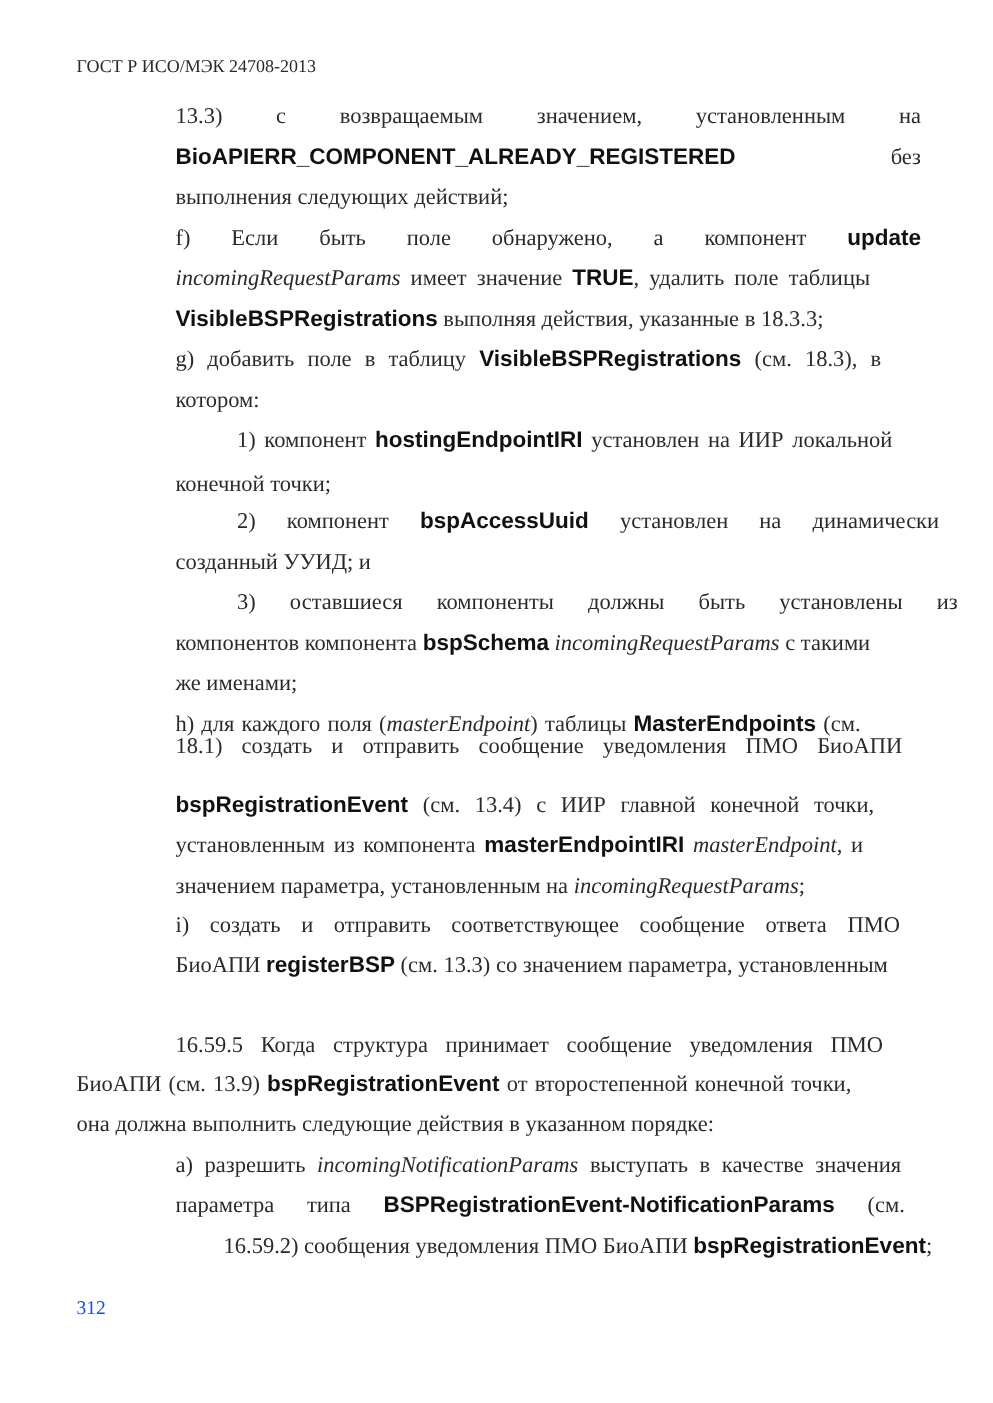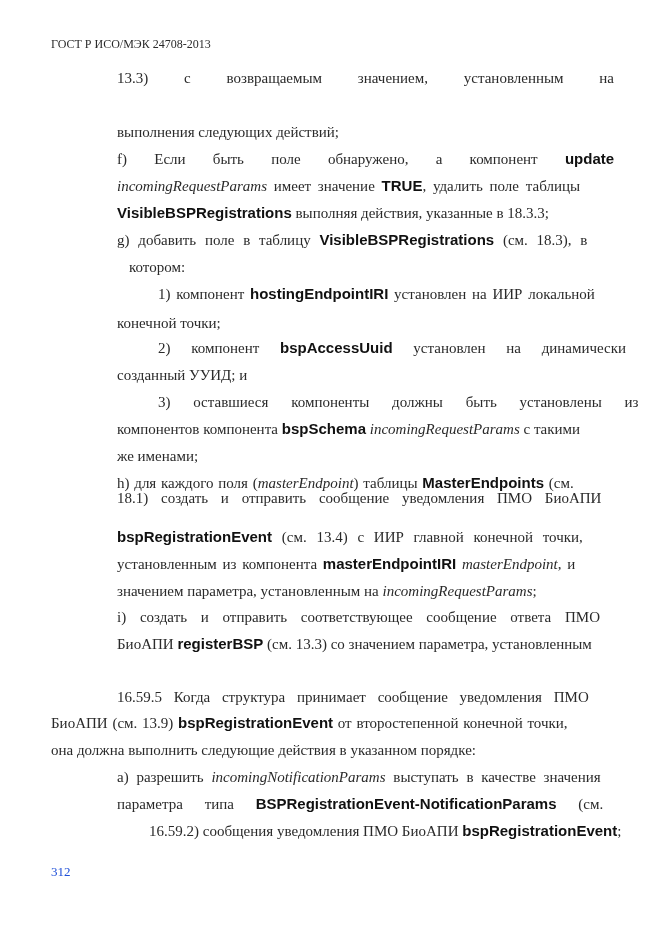--- a/index.html
+++ b/index.html
@@ -20,40 +20,44 @@
 
   <div class="line j" style="left:117px; top:68px; width:497px;">
     <span>13.3)</span>
     <span>с</span>
     <span>возвращаемым</span>
     <span>значением,</span>
     <span>установленным</span>
     <span>на</span>
   </div>
 
+  <div class="line j" style="left:117px; top:95px; width:497px;">
+    <span class="b">BioAPIERR_COMPONENT_ALREADY_REGISTERED</span>
+    <span>без</span>
+  </div>
 
   <div class="line" style="left:117px; top:122px;">выполнения следующих действий;</div>
 
   <div class="line j" style="left:117px; top:149px; width:497px;">
     <span>f) Если</span>
     <span>быть</span>
     <span>поле</span>
     <span>обнаружено,</span>
     <span>а</span>
     <span>компонент</span>
     <span class="b">update</span>
   </div>
 
   <div class="line" style="left:117px; top:176px; width:497px; word-spacing:3px;"><span class="i">incomingRequestParams</span><span> имеет значение </span><span class="b">TRUE</span><span>, удалить поле таблицы</span></div>
 
   <div class="line" style="left:117px; top:203px;"><span class="b">VisibleBSPRegistrations</span><span> выполняя действия, указанные в 18.3.3;</span></div>
 
   <div class="line" style="left:117px; top:230px; word-spacing:5px;"><span>g) добавить поле в таблицу </span><span class="b">VisibleBSPRegistrations</span><span> (см. 18.3), в</span></div>
 
-  <div class="line" style="left:117px; top:257px;margin-left:12px;">котором:</div>
+  <div class="line" style="left:117px; top:257px;">котором:</div>
 
   <div class="line" style="left:158px; top:284px; word-spacing:2px;"><span>1) компонент </span><span class="b">hostingEndpointIRI</span><span> установлен на ИИР локальной</span></div>
 
   <div class="line" style="left:117px; top:301px;margin-top:12px;">конечной точки;</div>
 
   <div class="line" style="left:158px; top:338px; word-spacing:17px;"><span>2) компонент </span><span class="b">bspAccessUuid</span><span> установлен на динамически</span></div>
 
   <div class="line" style="left:117px; top:365px;">созданный УУИД; и</div>
 
   <div class="line" style="left:158px; top:392px; word-spacing:19px;">3) оставшиеся компоненты должны быть установлены из</div>

